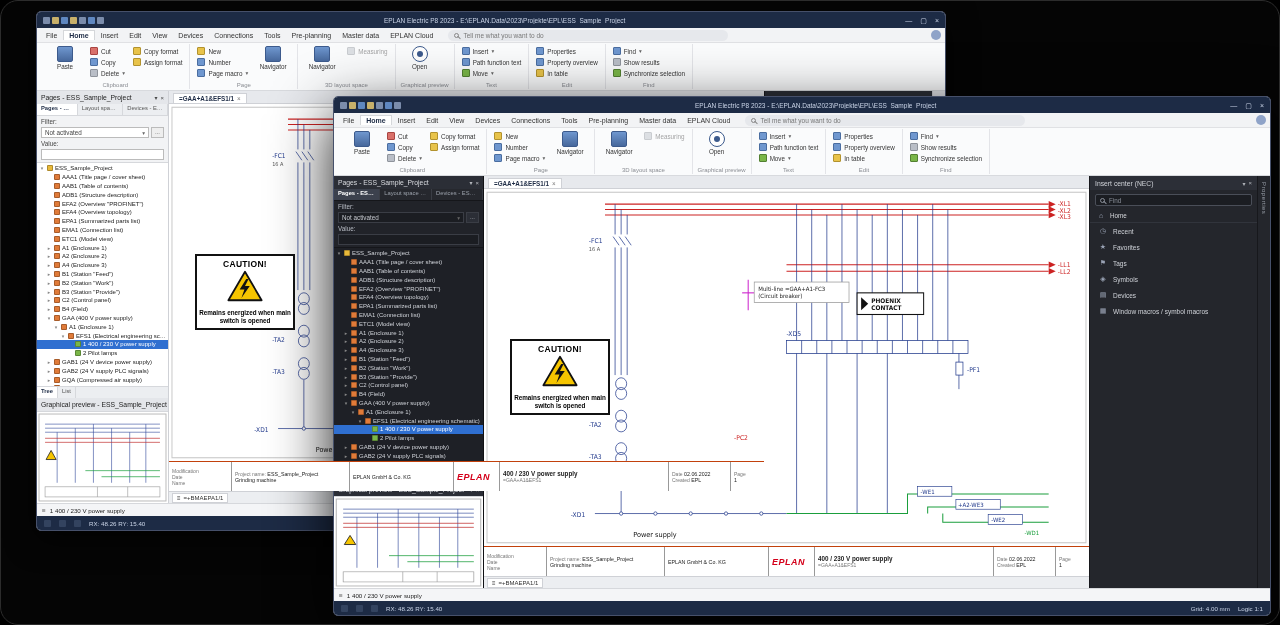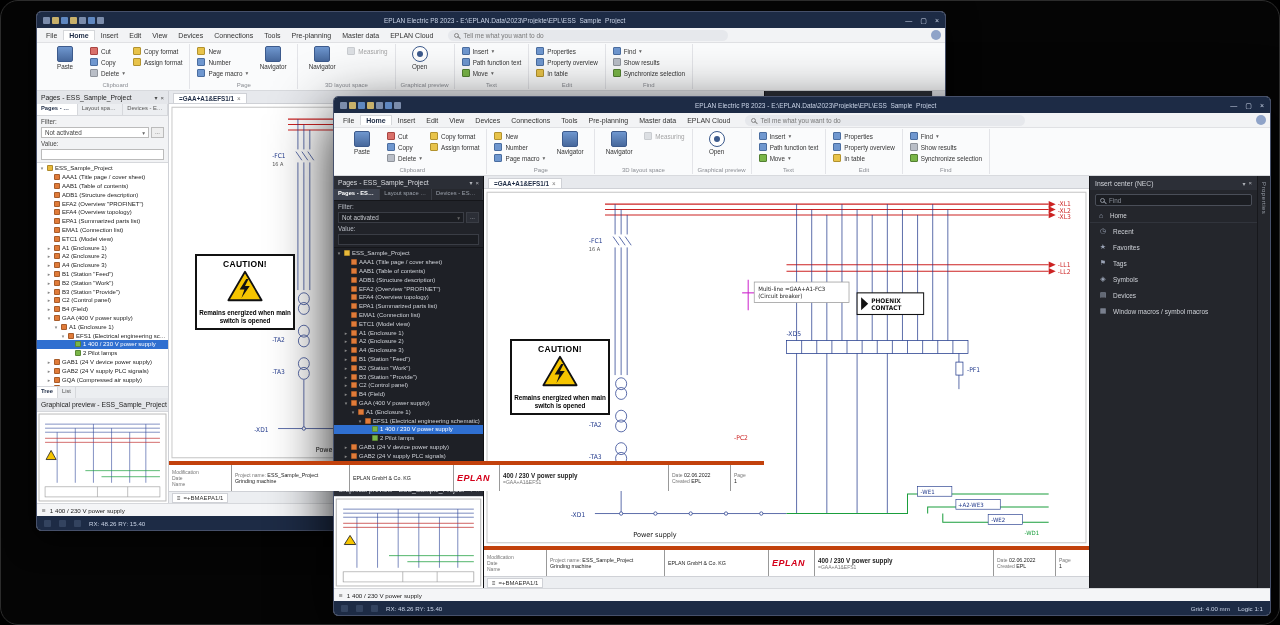--- a/index.html
+++ b/index.html
@@ -74,21 +74,21 @@
   
   .center{flex:1;display:flex;flex-direction:column;min-width:0}
   .doc-tabs{height:13px;flex:0 0 13px;background:#e7e9ed;display:flex;align-items:flex-end;padding-left:4px;border-bottom:1px solid #cfd1d6}
   .doc-tab{display:flex;align-items:center;gap:3px;background:#fff;border:1px solid #cfd1d6;border-bottom:none;font-size:6.3px;color:#1d2b45;padding:1px 5px;font-weight:bold;white-space:nowrap}
   .doc-tab .x{color:#777;font-weight:normal}
   .canvas{flex:1;position:relative;background:#fff;overflow:hidden;min-height:0}
   .draw{position:absolute;left:0;top:0;width:100%;height:calc(100% - 30px)}
   .caution{position:absolute;left:26px;top:150px;width:100px;background:#fff;border:2px solid #111;padding:3px 2px;z-index:2;text-align:center}
   .caution .ct{font-size:8.5px;font-weight:bold;letter-spacing:.3px}
   .caution .ctx{font-size:6.3px;font-weight:bold;line-height:1.25;margin-top:2px}
-  .titleblock{position:absolute;left:0;right:0;bottom:0;height:30px;display:flex;background:#fff;border-top:4px solid #c2410c;font-size:5.3px;color:#222;z-index:2}
+  .titleblock{position:absolute;left:0;right:0;bottom:0;height:30px;display:flex;background:#fff;border-top:1px solid #c2410c;font-size:5.3px;color:#222;z-index:2}
   .tb-c{border-left:1px solid #999;padding:1px 3px;display:flex;flex-direction:column;justify-content:center;overflow:hidden;white-space:nowrap}
   .tb-c:first-child{border-left:none}
   .tb-mut{color:#777;font-size:5px}
   .tb-logo{color:#d4001a;font-weight:bold;font-style:italic;font-size:9px;letter-spacing:.5px}
   .tb-title{font-size:6.3px;font-weight:bold}
   .sheet-tabs{height:12px;flex:0 0 12px;background:#eceef1;border-top:1px solid #cfd1d6;display:flex;align-items:center;padding-left:3px}
   .sheet-tab{font-size:6px;color:#333;background:#fff;border:1px solid #cfd1d6;padding:0 4px;display:flex;gap:3px;align-items:center;height:10px}
   
   .rightdock{width:168px;flex:0 0 auto;border-left:1px solid #17181c;background:#24262c;color:#cfd2d8;display:flex;flex-direction:column;min-height:0}
   .ic-head{height:14px;flex:0 0 14px;display:flex;align-items:center;font-size:6.8px;padding:0 5px;background:#2c2f37;gap:3px;white-space:nowrap;overflow:hidden}

